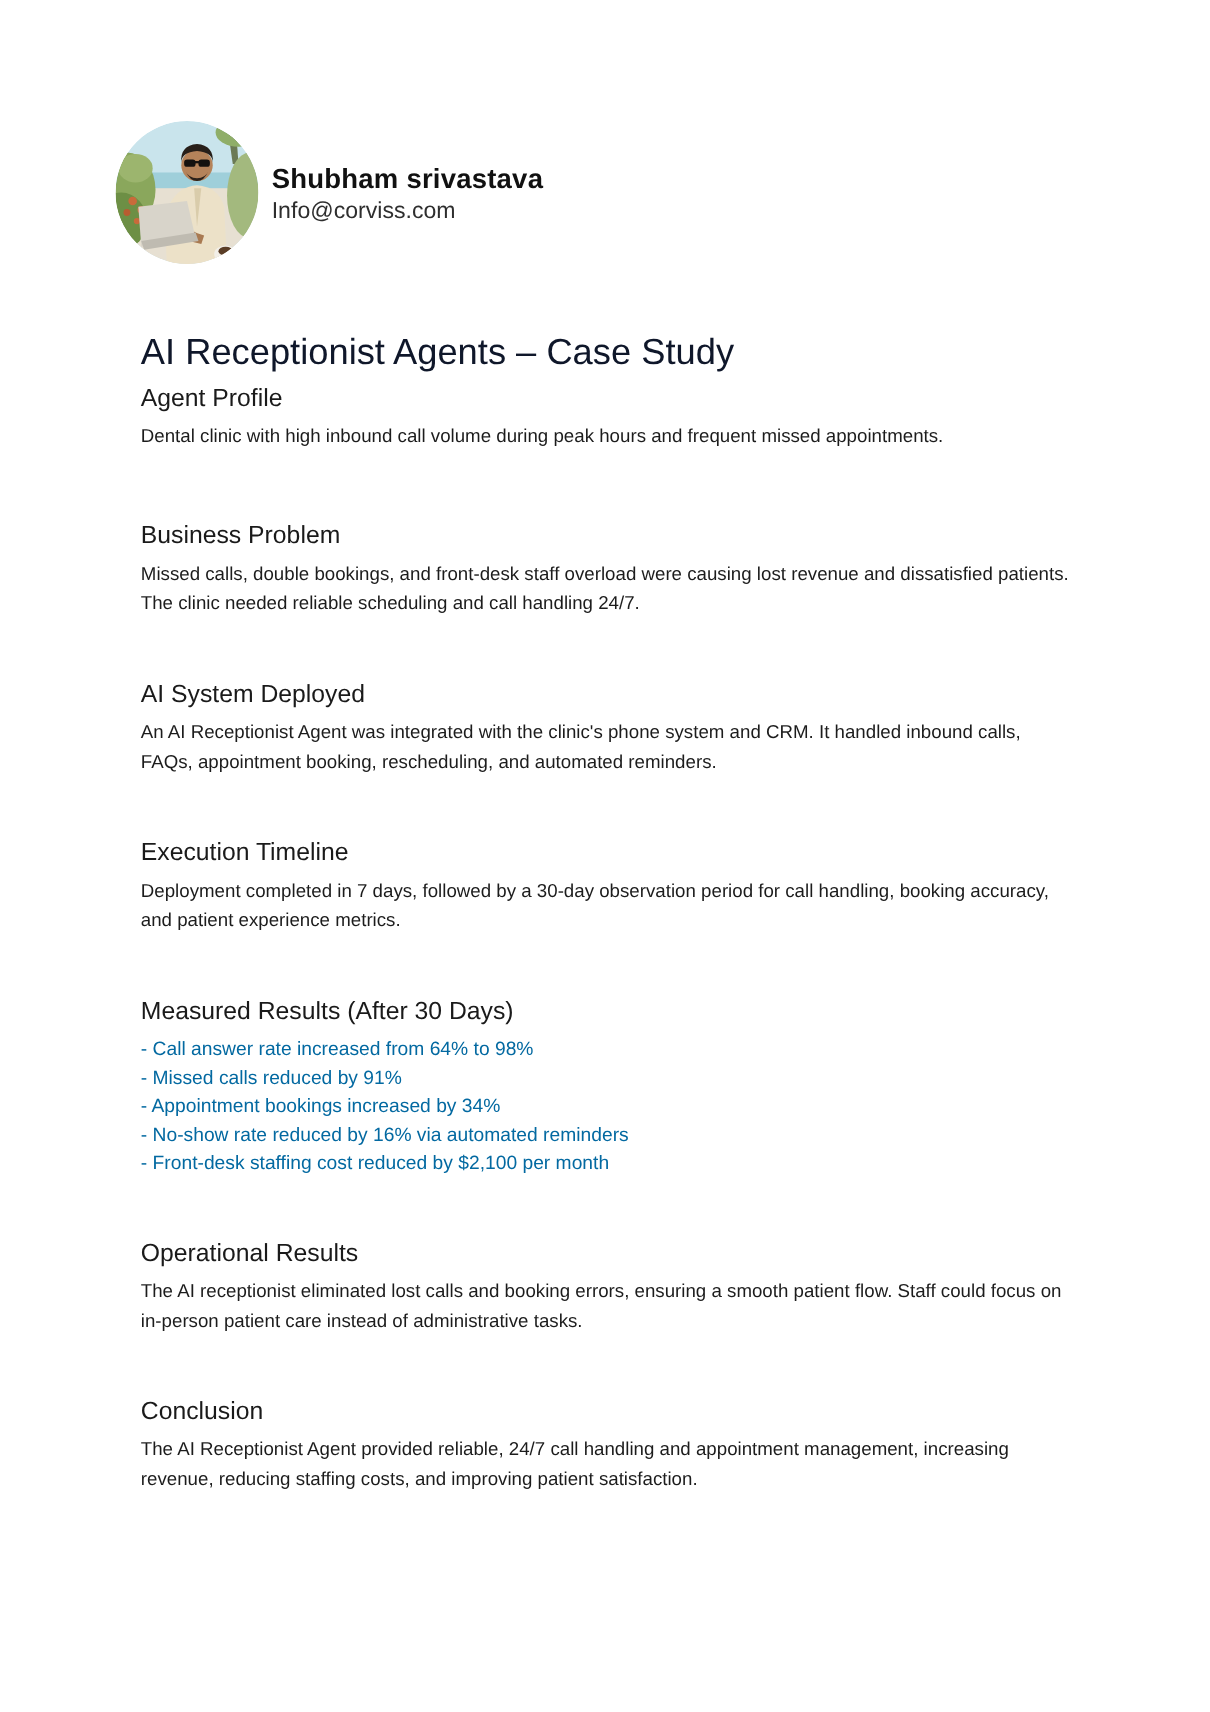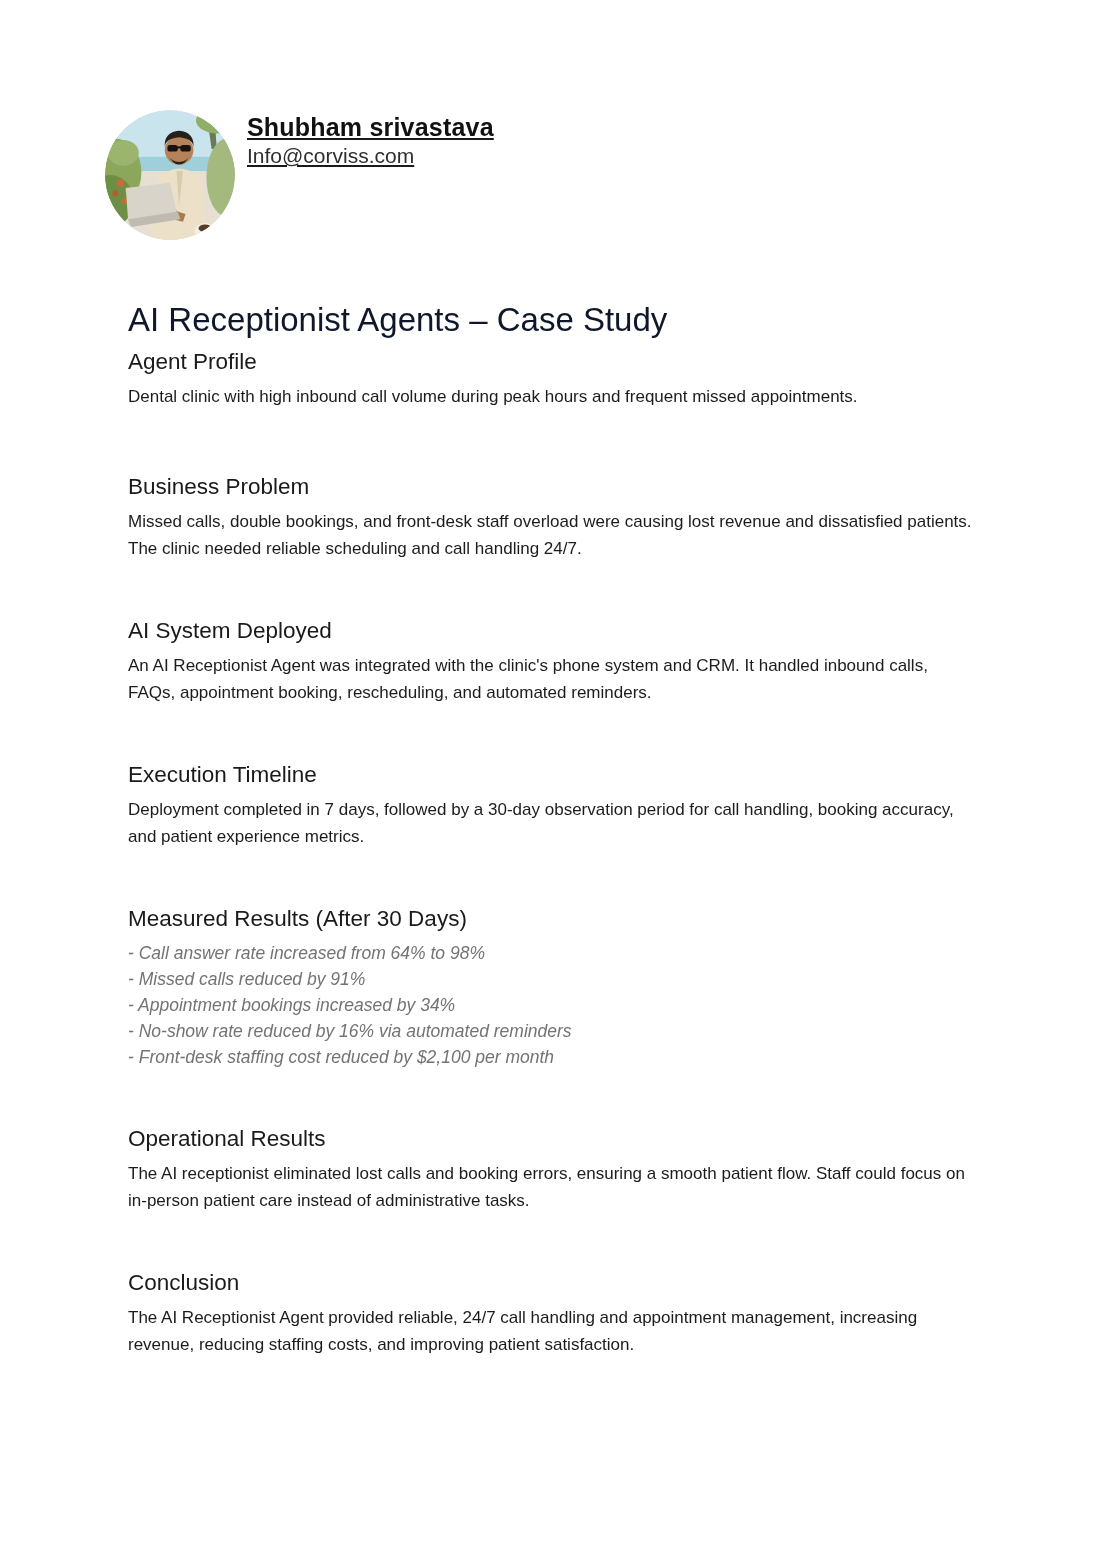--- a/index.html
+++ b/index.html
@@ -14,21 +14,21 @@
     font-family: "Liberation Sans", sans-serif;
     color: #1a1a1a;
     overflow: hidden;
   }
   
   .profile {
     position: absolute;
     left: 105px;
     top: 110px;
     display: flex;
-    text-decoration: underline;
+    align-items: center;
   }
   .avatar {
     width: 130px;
     height: 130px;
     border-radius: 50%;
     overflow: hidden;
     flex: 0 0 auto;
   }
   .profile-text {
     margin-left: 12px;
@@ -78,22 +78,21 @@
     color: #1c1c1c;
   }
   ul.results {
     list-style: none;
     margin: 0;
     padding: 0;
   }
   ul.results li {
     font-size: 17.5px;
     line-height: 26px;
-    color: #737373;
-    font-style: italic;
+    color: #0369a1;
   }
 </style>
 </head>
 <body>
 
 <div class="profile">
   <div class="avatar">
     <svg width="130" height="130" viewBox="0 0 100 100" xmlns="http://www.w3.org/2000/svg">
       <defs>
         <clipPath id="avclip">

